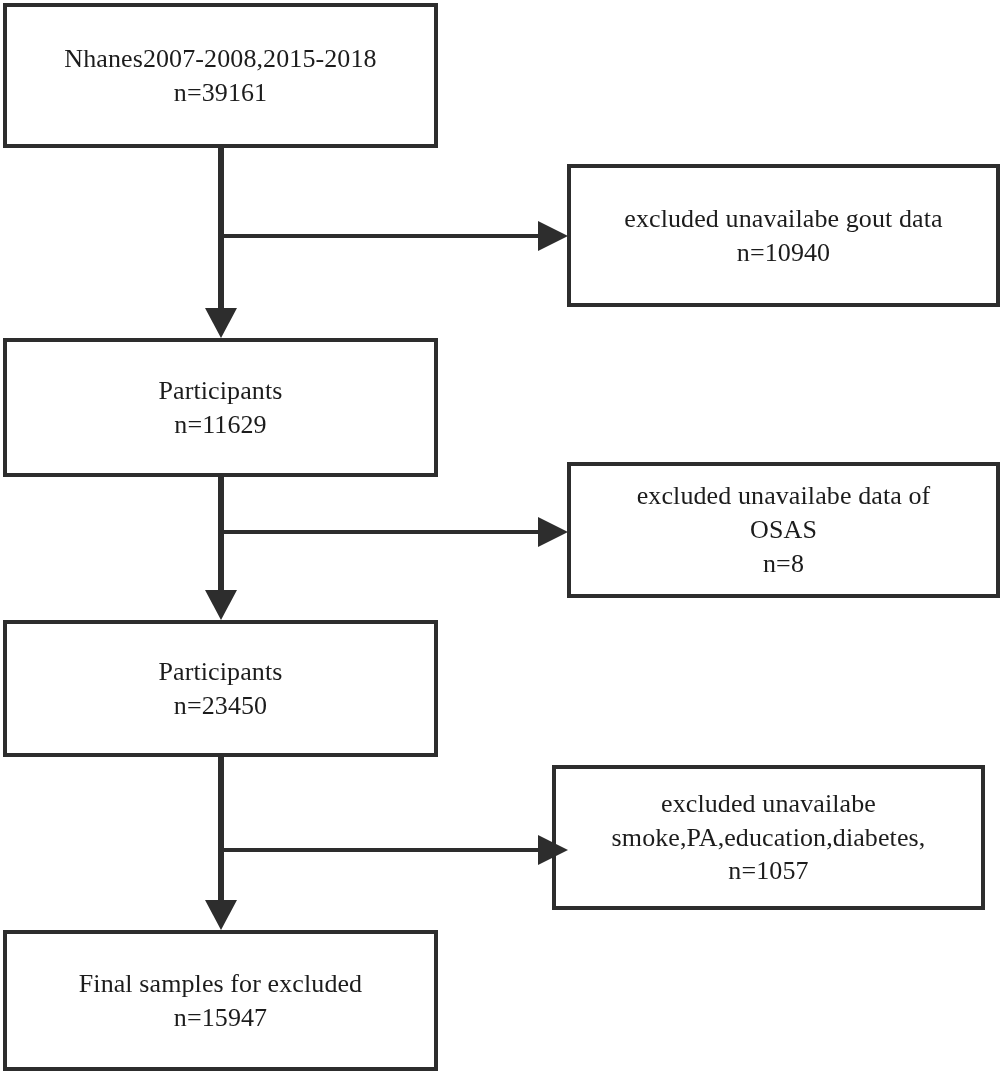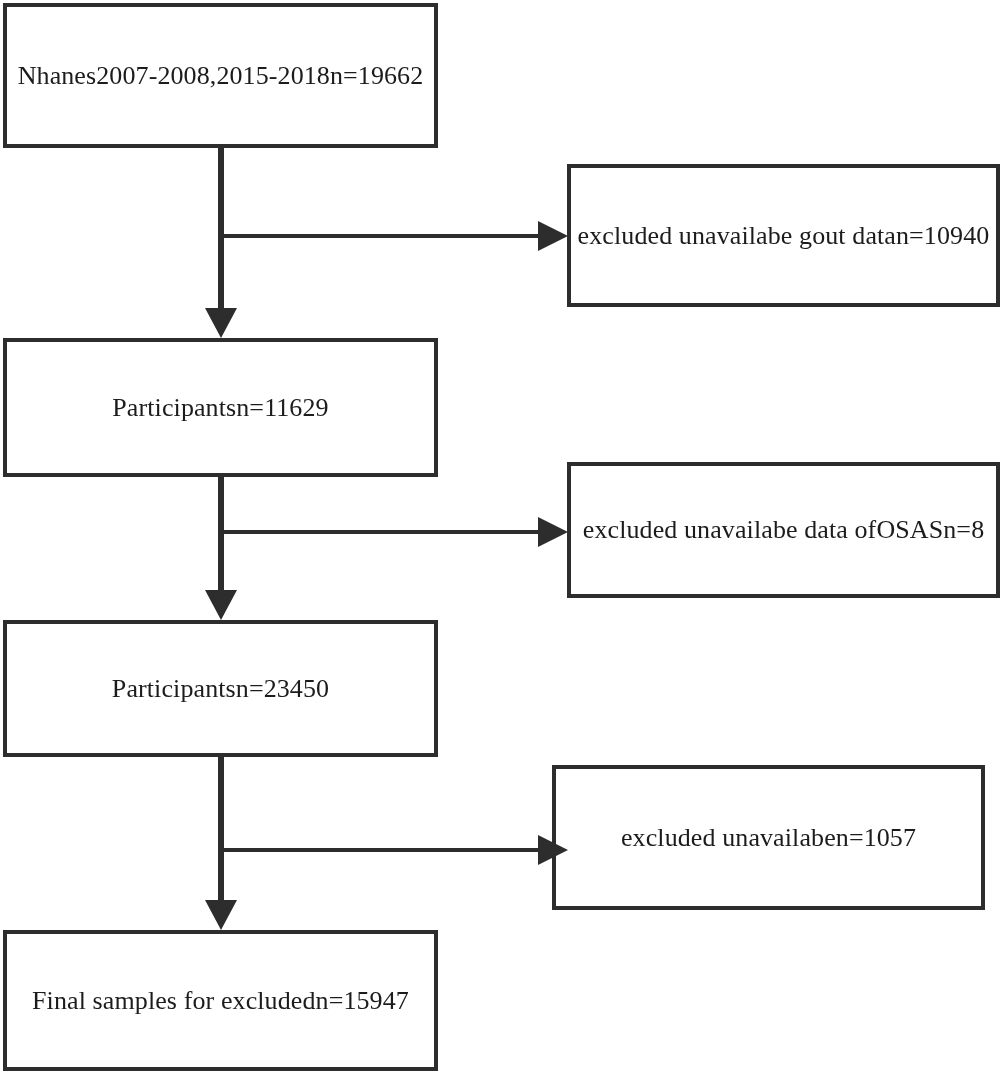--- a/index.html
+++ b/index.html
@@ -15,21 +15,21 @@
     background: #ffffff;
     overflow: hidden;
     font-family: "Liberation Serif", "DejaVu Serif", serif;
   }
   .node {
     position: absolute;
     box-sizing: border-box;
     border: 4px solid #2d2d2d;
     background: #ffffff;
     display: flex;
-    flex-direction: row;
+    flex-direction: column;
     align-items: center;
     justify-content: center;
     text-align: center;
     color: #1c1c1c;
     font-size: 26px;
     line-height: 1.30;
     letter-spacing: 0.1px;
   }
   .node .ln {
     display: block;
@@ -94,21 +94,21 @@
   #branch3 { left: 221px; top: 848px; width: 320px; }
   #ahr3    { left: 538px; top: 835px; }
 </style>
 </head>
 <body>
 
 <div id="canvas">
 
   <div class="node" id="node-source">
     <span class="ln">Nhanes2007-2008,2015-2018</span>
-    <span class="ln">n=19662</span>
+    <span class="ln">n=39161</span>
   </div>
 
   <div class="node" id="node-part1">
     <span class="ln">Participants</span>
     <span class="ln">n=11629</span>
   </div>
 
   <div class="node" id="node-part2">
     <span class="ln">Participants</span>
     <span class="ln">n=23450</span>
@@ -125,20 +125,21 @@
   </div>
 
   <div class="node" id="node-excl2">
     <span class="ln">excluded unavailabe data of</span>
     <span class="ln">OSAS</span>
     <span class="ln">n=8</span>
   </div>
 
   <div class="node" id="node-excl3">
     <span class="ln">excluded unavailabe</span>
+    <span class="ln">smoke,PA,education,diabetes,</span>
     <span class="ln">n=1057</span>
   </div>
 
   <div class="vline" id="trunk1"></div>
   <div class="arrow-down" id="ahd1"></div>
   <div class="hline" id="branch1"></div>
   <div class="arrow-right" id="ahr1"></div>
 
   <div class="vline" id="trunk2"></div>
   <div class="arrow-down" id="ahd2"></div>

